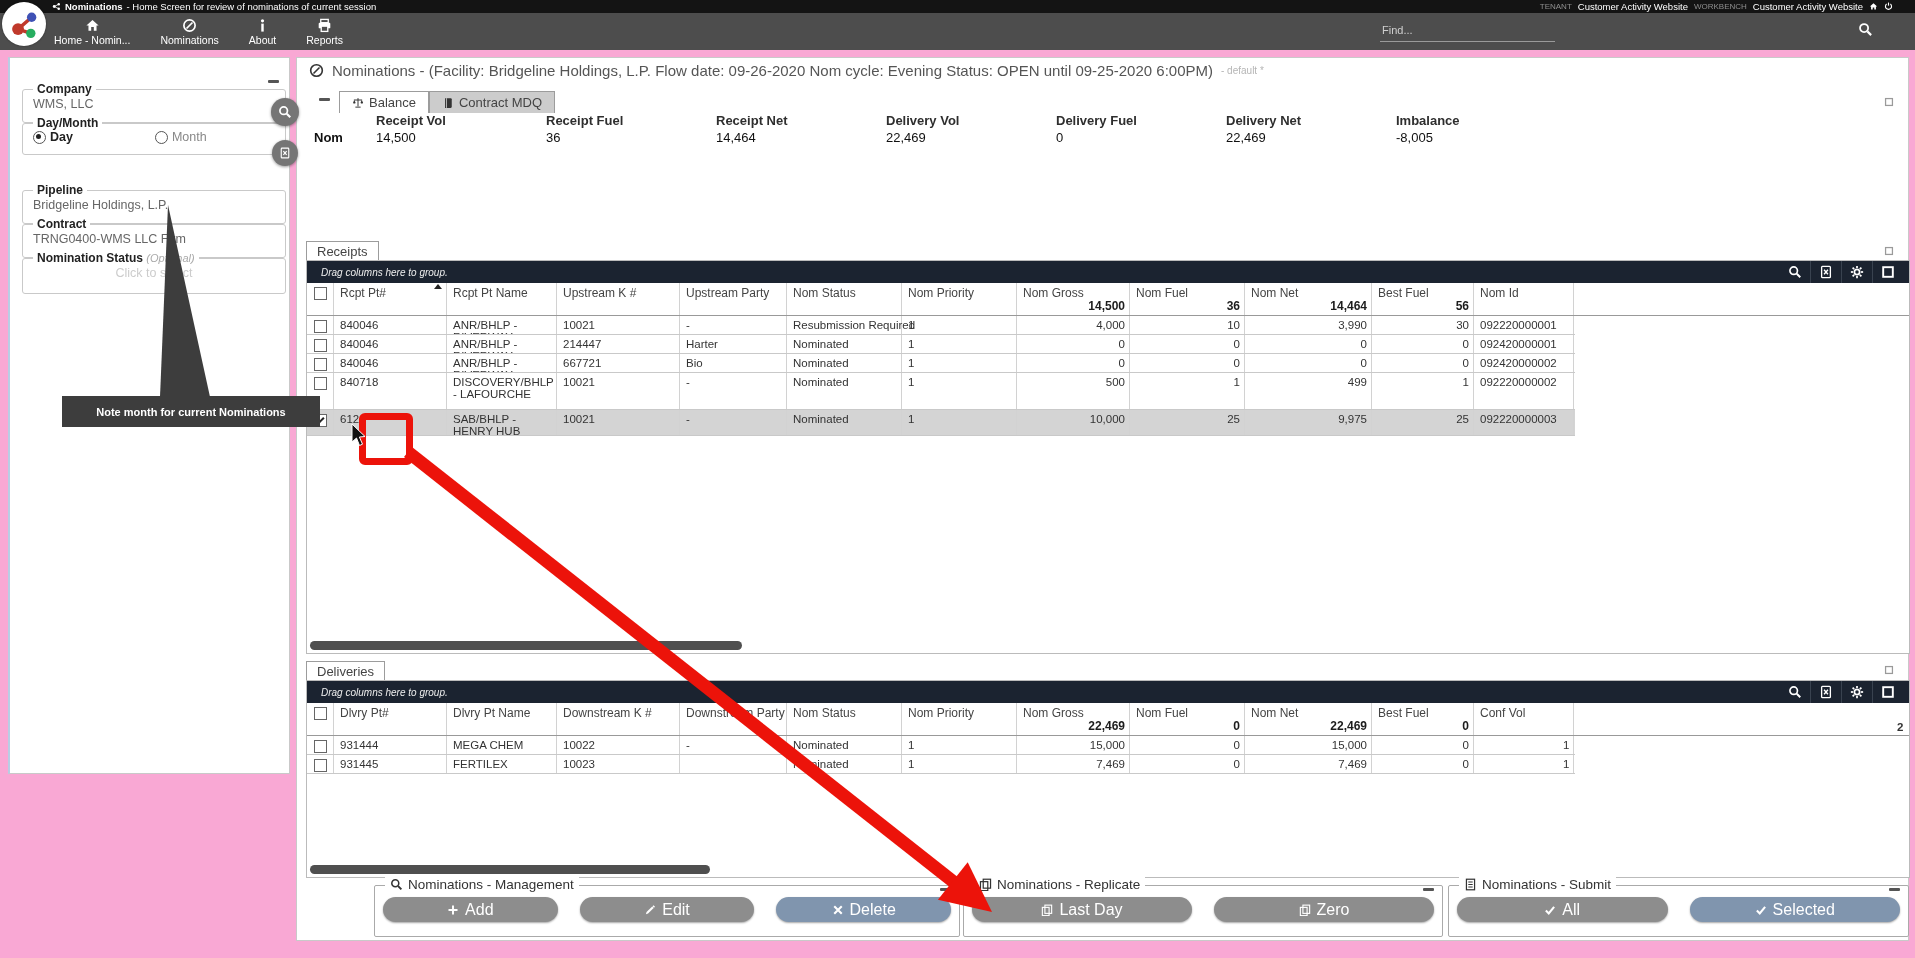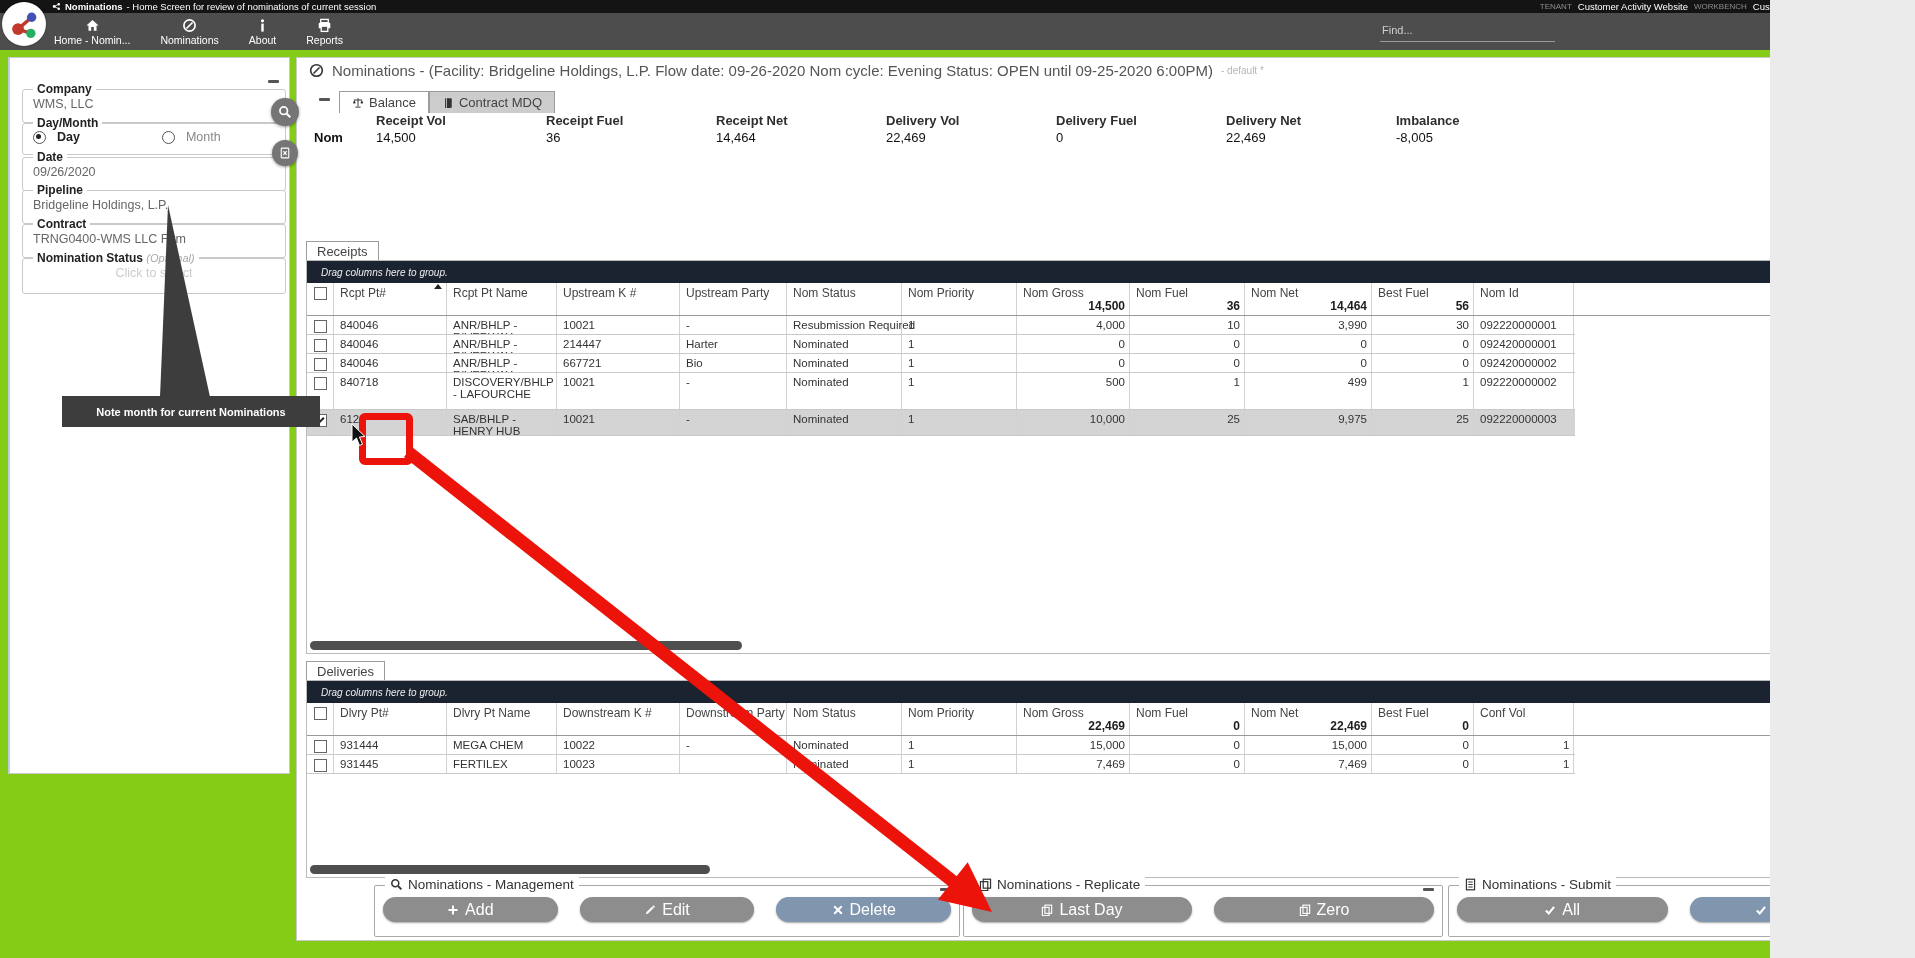--- a/index.html
+++ b/index.html
@@ -1,16 +1,16 @@
 <!DOCTYPE html>
 <html style="--accent-red: #ec130a; --callout: #3d3d3d; --bar-dark: #1b2330; --btn-gray: #8d8d8d; --btn-blue: #8095ae;"><head>
 <meta charset="utf-8">
 <style>
   html,body{margin:0;padding:0;background:#ebebeb;font-family:"Liberation Sans","DejaVu Sans",sans-serif;}
-  #page{position:relative;width:1770px;height:958px;background:#84cc16;overflow:hidden;}
+  #page{position:relative;width:1915px;height:958px;background:#f9a8d4;overflow:hidden;}
   
   #topbar{position:absolute;left:0;top:0;width:1915px;height:13px;background:#141414;color:#fff;
           font-size:9.5px;line-height:13px;white-space:nowrap;z-index:20;}
   #topbar .tb-left{position:absolute;left:52px;top:0;display:flex;gap:4px;align-items:center;height:13px;}
   #topbar .tb-right{position:absolute;right:22px;top:0;display:flex;gap:6px;align-items:center;height:13px;}
   .tb-label{color:#8f8f8f;font-size:8px;}
   .tb-val{color:#fff;font-size:9.5px;}
   .tb-ic{width:9px;height:9px;color:#fff;}
   
   #navbar{position:absolute;left:0;top:13px;width:1915px;height:37px;background:#4d4d4d;z-index:19;}
@@ -28,21 +28,21 @@
   #left-card{position:absolute;left:8px;top:57px;width:279px;height:715px;background:#fff;
              border:1px solid #c9c9c9;border-left:2px solid #b9cde4;z-index:5;}
   #main-card{position:absolute;left:296px;top:57px;width:1611px;height:882px;background:#fff;border:1px solid #c9c9c9;z-index:4;}
   .dash{width:11px;height:3px;background:#555;border-radius:1px;}
   
   .fld{position:absolute;left:12px;width:262px;border:1px solid #c9c9c9;border-radius:3px;background:#fff;}
   .fld-label{position:absolute;left:10px;top:-8px;background:#fff;padding:0 4px;font-size:12px;font-weight:bold;color:#222;white-space:nowrap;}
   .fld-opt{font-weight:normal;font-style:italic;color:#aaa;font-size:11px;}
   .fld-val{padding:7px 10px 5px 10px;font-size:12.5px;color:#666;}
   .fld-ph{text-align:center;color:#ccc;}
-  .radio{display:inline-flex;align-items:center;gap:11px;font-size:12.5px;}
+  .radio{display:inline-flex;align-items:center;gap:4px;font-size:12.5px;}
   .rdot{width:11px;height:11px;border:1px solid #555;border-radius:50%;display:inline-block;position:relative;}
   .rdot.sel::after{content:"";position:absolute;left:2px;top:2px;width:5px;height:5px;border-radius:50%;background:#222;}
   .fab{position:absolute;border-radius:50%;background:#757575;color:#fff;display:flex;align-items:center;justify-content:center;
        box-shadow:0 1px 3px rgba(0,0,0,.4);z-index:30;cursor:pointer;}
   
   #main-title-row{position:absolute;left:12px;top:4px;display:flex;align-items:center;gap:8px;white-space:nowrap;}
   #main-title-row .ic{width:15px;height:15px;color:#333;}
   #main-title{font-size:15px;color:#555;}
   #main-title-suffix{font-size:10px;color:#b5b5b5;}
   
@@ -215,24 +215,20 @@
           <span class="rdot sel"></span>
           <span>Day</span>
         </span>
         <span class="radio" style="color:#888;margin-left:74px;">
           <span class="rdot"></span>
           <span>Month</span>
         </span>
       </div>
     </div>
 
-    <div class="fld" style="top:99px;height:32px;">
-      <div class="fld-label">Date</div>
-      <div class="fld-val">09/26/2020</div>
-    </div>
 
     <div class="fld" style="top:132px;height:32px;">
       <div class="fld-label">Pipeline</div>
       <div class="fld-val">Bridgeline Holdings, L.P.</div>
     </div>
 
     <div class="fld" style="top:166px;height:32px;">
       <div class="fld-label">Contract</div>
       <div class="fld-val">TRNG0400-WMS LLC Firm</div>
     </div>

